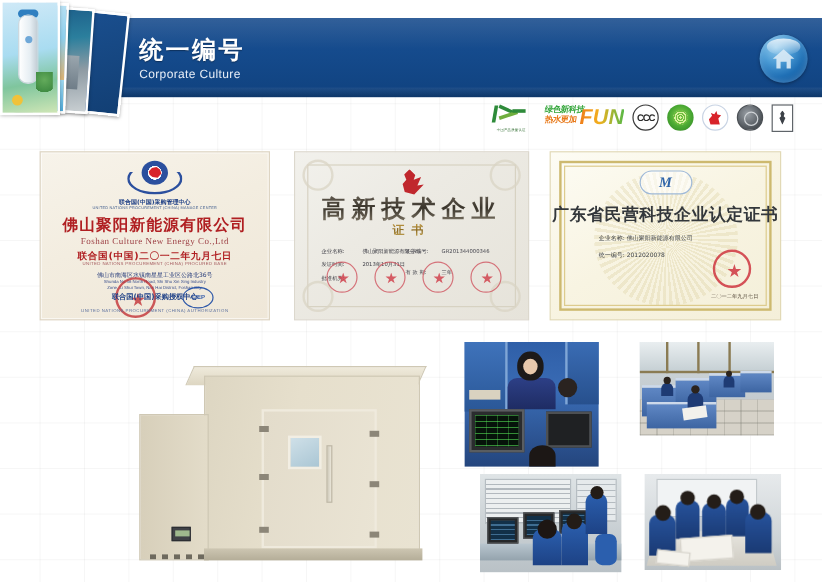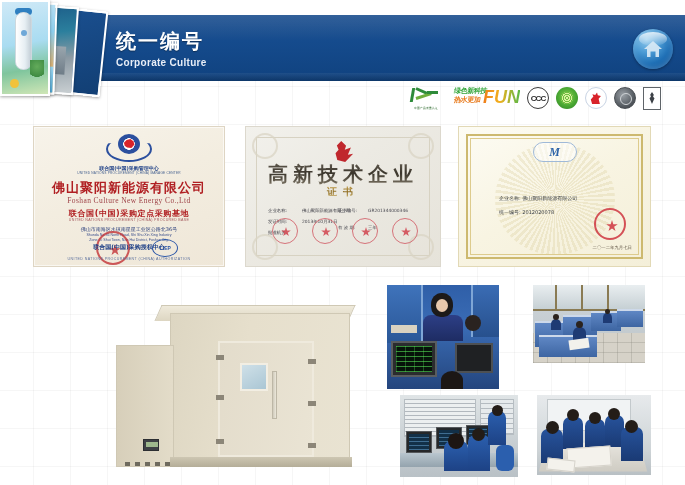--- a/index.html
+++ b/index.html
@@ -35,21 +35,21 @@
     position:absolute; left:0; top:0; width:100%; height:26px;
     background: linear-gradient(180deg, rgba(255,255,255,0.10), rgba(255,255,255,0));
   }
   .title-block { position: absolute; left: 58px; top: 14px; }
   .title-cn {
     font-family: "DejaVu Sans", "Liberation Sans", sans-serif;
     font-size: 20px; font-weight: bold; color: #ffffff; letter-spacing: 2px;
     line-height: 24px; text-shadow: 0 1px 1px rgba(0,0,0,0.35);
   }
   .title-en {
-    font-size: 10px; font-weight: bold; color: #e8eef7; letter-spacing: 0.3px;
+    font-size: 10px; font-weight: normal; color: #e8eef7; letter-spacing: 0.3px;
     line-height: 14px; margin-top: 3px;
   }
 
   
   .home-btn {
     position: absolute; right: 12px; top: 14px; width: 40px; height: 40px;
     border-radius: 50%;
     background:
       radial-gradient(circle at 34% 26%, #8fc9ec 0%, #4a9ad4 34%, #1f6fb5 62%, #0d4e91 100%);
     box-shadow: 0 1px 3px rgba(0,0,0,0.35), inset 0 0 6px rgba(255,255,255,0.25);
@@ -462,21 +462,21 @@
     <div class="cert-frame c1">
       <div class="c1-emblem">
         <div class="wreath"></div>
           <div class="globe"></div>
           <div class="cn"></div>
       </div>
       <div class="c1-org">联合国(中国)采购管理中心</div>
       <div class="c1-orgen">UNITED NATIONS PROCUREMENT (CHINA) MANAGE CENTER</div>
       <div class="c1-name">佛山聚阳新能源有限公司</div>
       <div class="c1-nameen">Foshan Culture New Energy Co.,Ltd</div>
-      <div class="c1-base">联合国(中国)采购定点采购基地</div>
+      <div class="c1-base">联合国(中国)二〇一二年九月七日</div>
       <div class="c1-baseen">UNITED NATIONS PROCUREMENT (CHINA) PROCURED BASE</div>
       <div class="c1-addr1">佛山市南海区水镇南星星工业区公路北36号</div>
       <div class="c1-addr2">Shunda No.36 North Road, Shi Shu Xin Xing Industry</div>
       <div class="c1-addr3">Zone, Li Shui Town, Nan Hai District, Foshan City.</div>
       <div class="c1-stamp">
           <div class="star"></div>
         </div>
       <div class="c1-seal">CIEP</div>
       <div class="c1-foot">联合国(中国)采购授权中心</div>
       <div class="c1-footen">UNITED NATIONS PROCUREMENT (CHINA) AUTHORIZATION</div>
@@ -533,20 +533,21 @@
       </div>
     </div>
 
     <div class="cert-frame c3">
       <div class="guil"></div>
       <div class="border-orn"></div>
       <div class="border-orn2"></div>
       <div class="c3-logo">
         <span class="m">M</span>
       </div>
+      <div class="c3-title">广东省民营科技企业认定证书</div>
       <div class="c3-f1">企业名称: 佛山聚阳新能源有限公司</div>
       <div class="c3-f2">统一编号: 2012020078</div>
       <div class="c3-stamp">
           <div class="st"></div>
         </div>
       <div class="c3-date">二〇一二年九月七日</div>
     </div>
   </div>
 
   <div class="chamber">

